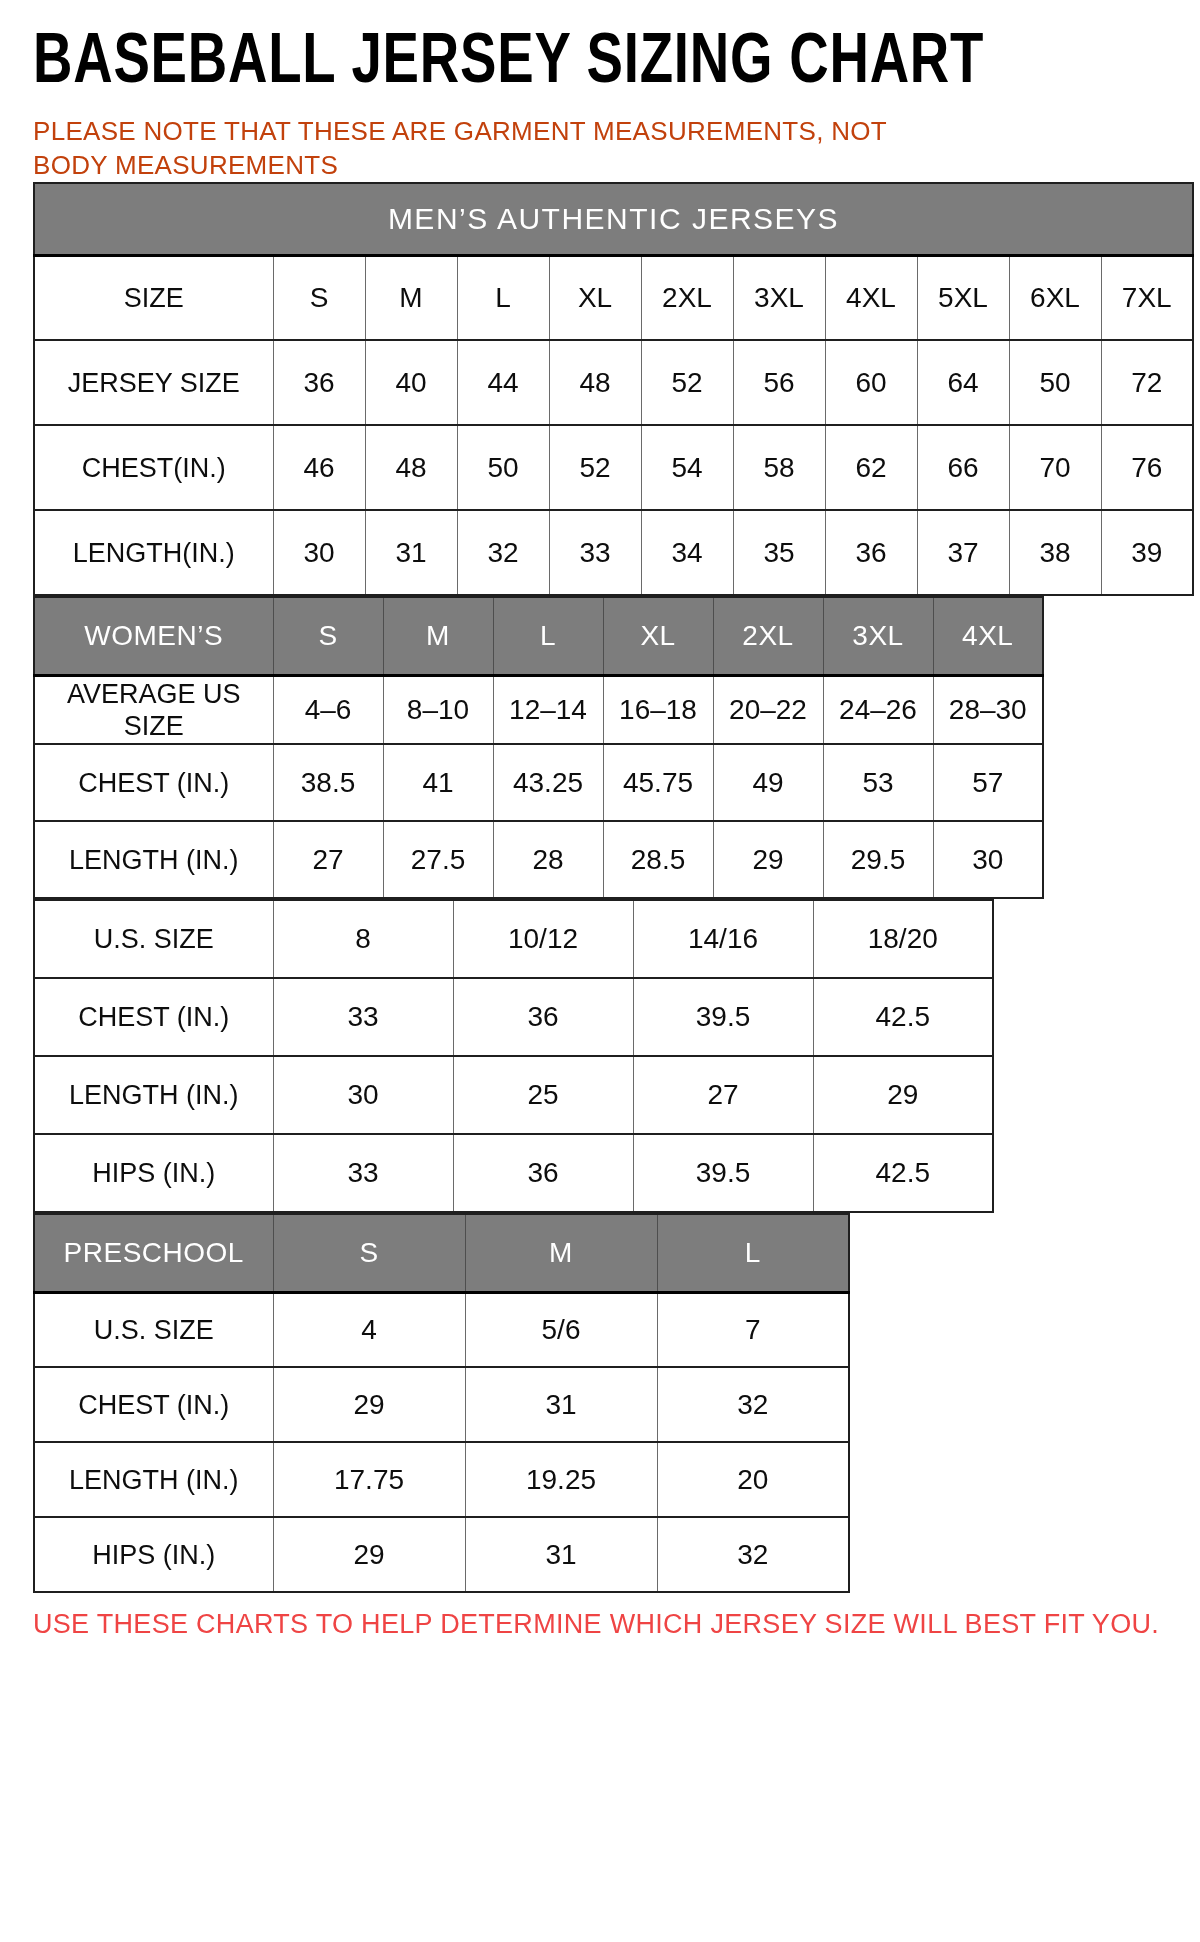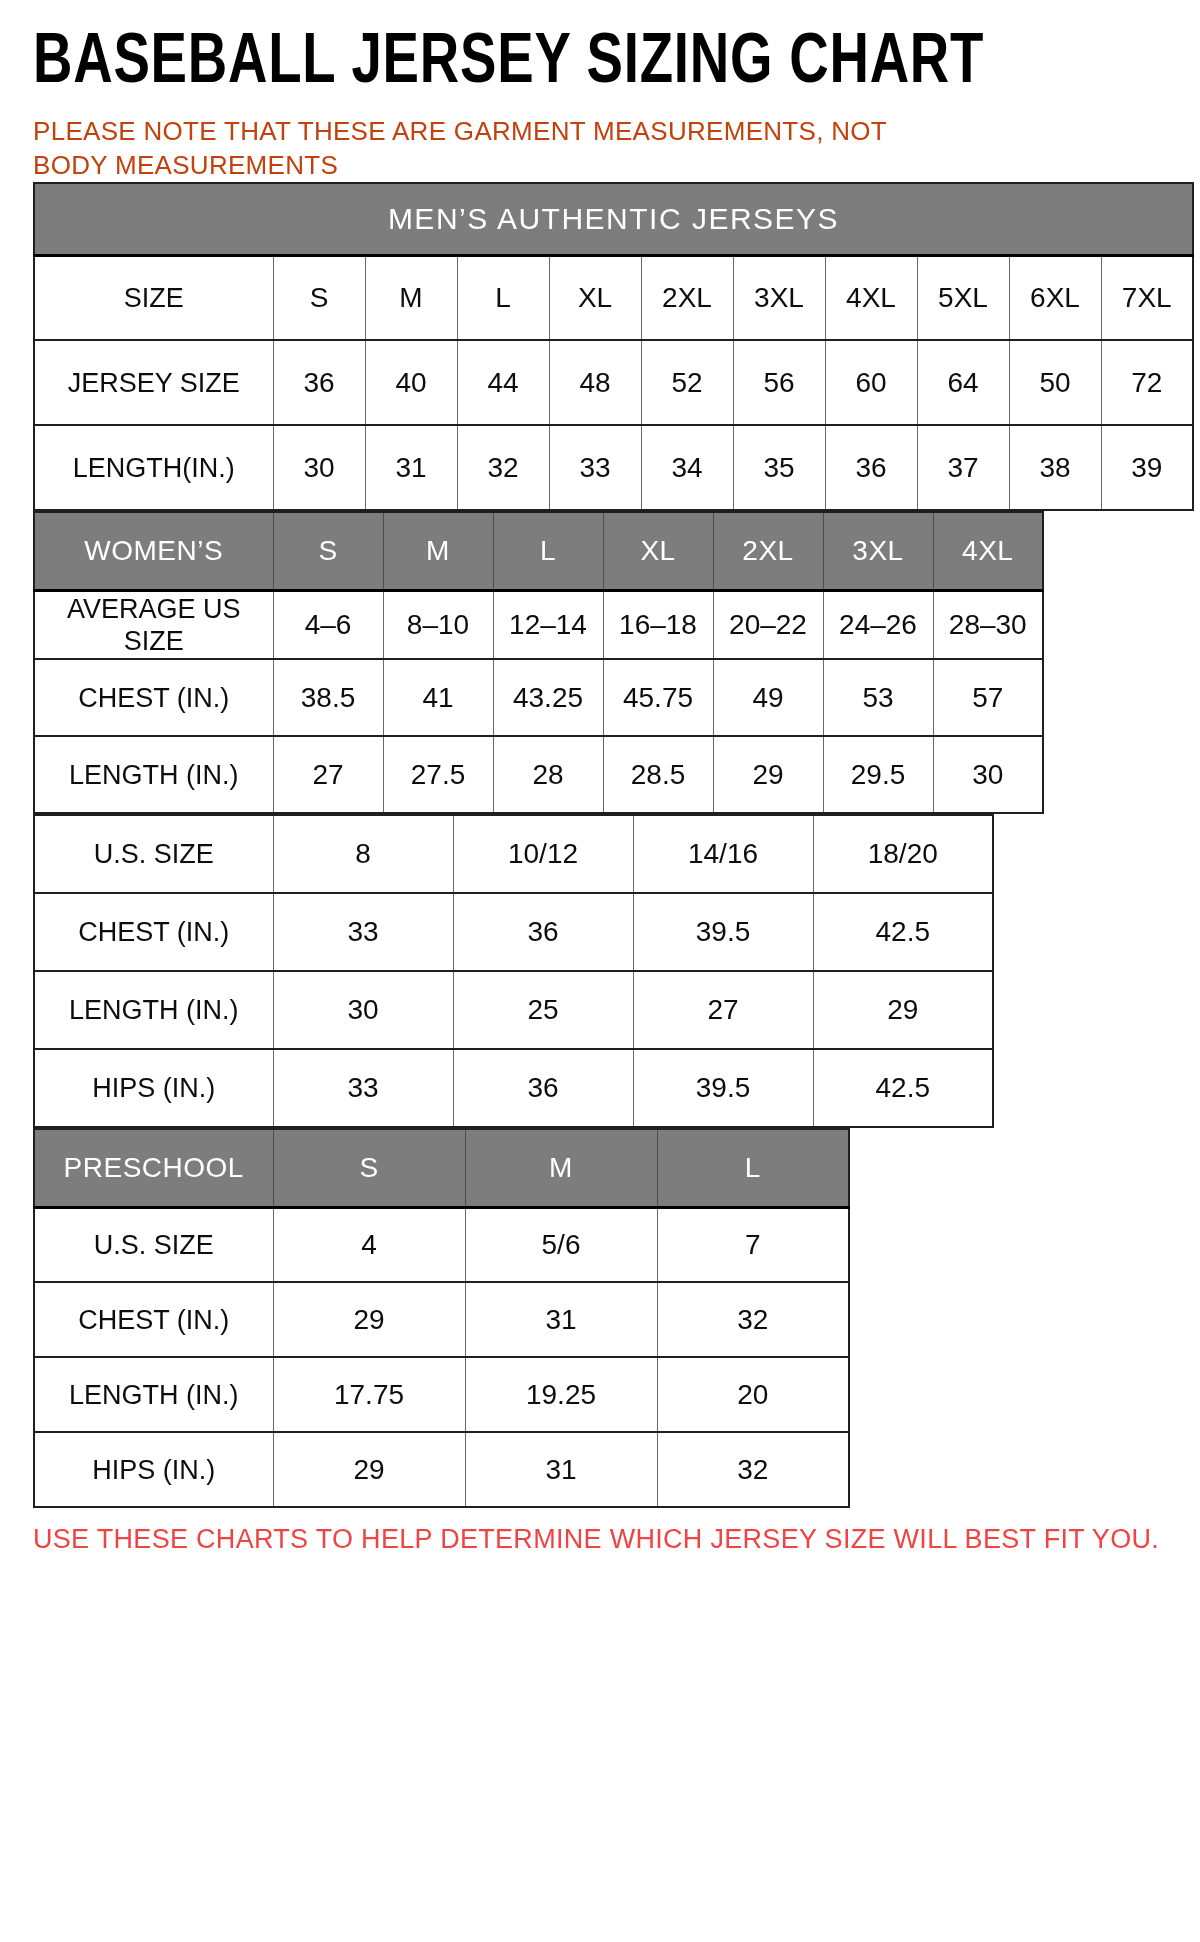--- a/index.html
+++ b/index.html
@@ -114,20 +114,33 @@
       <td>44</td>
       <td>48</td>
       <td>52</td>
       <td>56</td>
       <td>60</td>
       <td>64</td>
       <td>50</td>
       <td>72</td>
     </tr>
     <tr>
+      <th class="lbl">CHEST(IN.)</th>
+      <td>46</td>
+      <td>48</td>
+      <td>50</td>
+      <td>52</td>
+      <td>54</td>
+      <td>58</td>
+      <td>62</td>
+      <td>66</td>
+      <td>70</td>
+      <td>76</td>
+    </tr>
+    <tr>
       <th class="lbl">LENGTH(IN.)</th>
       <td>30</td>
       <td>31</td>
       <td>32</td>
       <td>33</td>
       <td>34</td>
       <td>35</td>
       <td>36</td>
       <td>37</td>
       <td>38</td>

